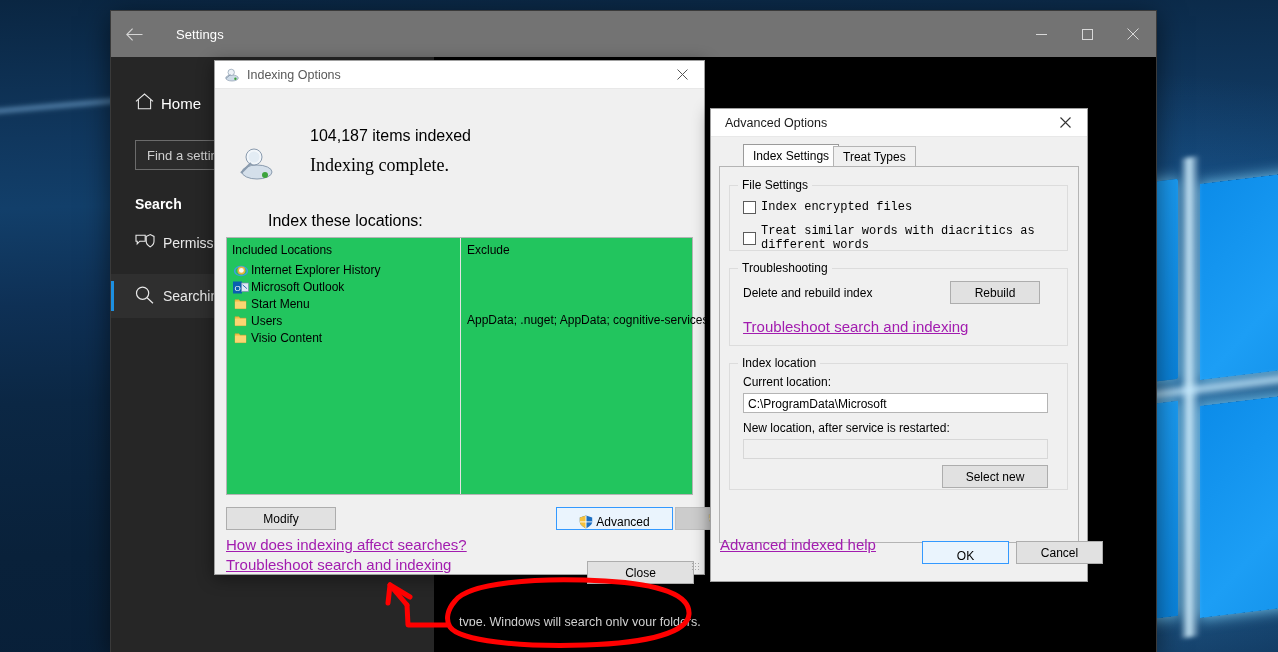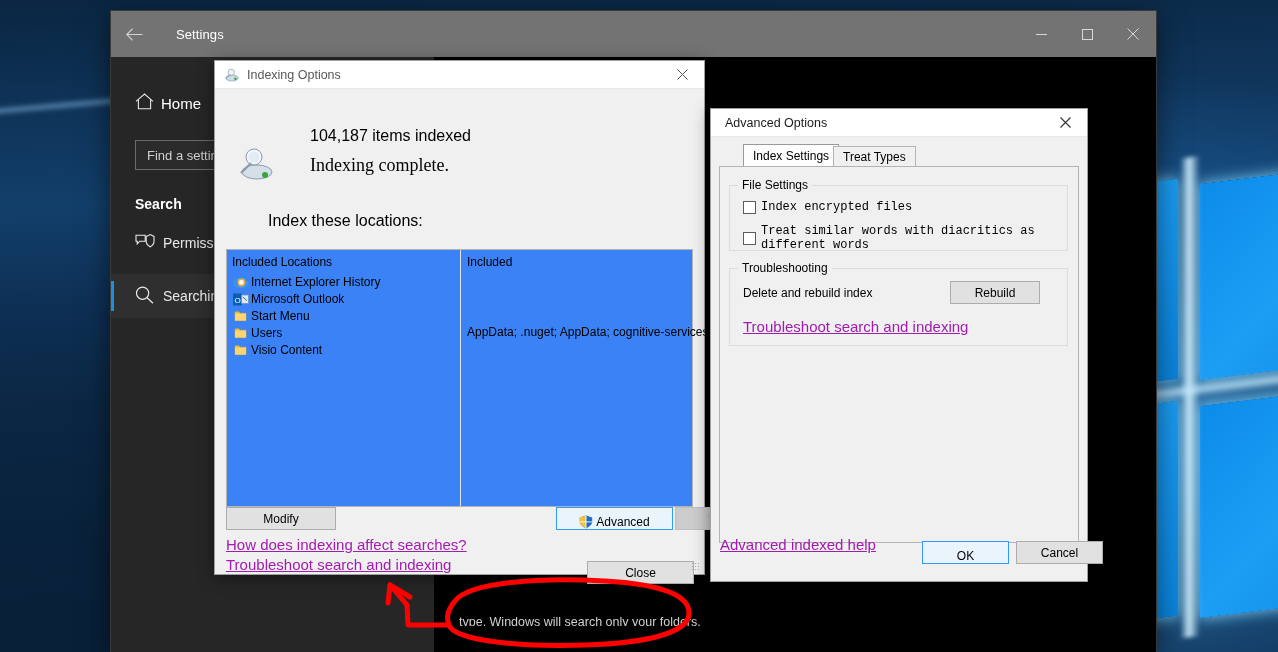--- a/index.html
+++ b/index.html
@@ -70,21 +70,21 @@
   .w32-title.active .t-text{color:#1a1a1a;}
   .w32-close{position:absolute;right:0;top:0;width:44px;height:27px;display:flex;align-items:center;justify-content:center;color:#4a4a4a;}
 
   
   #indexing-dialog{left:214px;top:60px;width:489px;height:513px;}
   #io-body{position:relative;height:486px;}
   .io-status-ico{position:absolute;left:20px;top:55px;width:42px;height:42px;}
   .io-items{position:absolute;left:95px;top:38px;font-size:16px;}
   .io-complete{position:absolute;left:95px;top:66px;font-size:18px;font-family:Liberation Serif, serif;}
   .io-label{position:absolute;left:13px;top:123px;font-size:16px;margin-left:40px;}
-  .io-list{position:absolute;left:11px;top:160px;width:467px;height:258px;background:#3b82f6;border:1px solid #b4b4b4;box-sizing:border-box;}
+  .io-list{position:absolute;left:11px;top:148px;width:467px;height:258px;background:#22c55e;border:1px solid #b4b4b4;box-sizing:border-box;}
   .io-col2{position:absolute;left:233px;top:0;width:1px;height:100%;background:#e3e3e3;}
   .io-hdr{position:absolute;font-size:12px;top:5px;}
   .io-hdr.c1{left:5px;}
   .io-hdr.c2{left:240px;}
   .io-row{position:absolute;left:5px;display:flex;align-items:center;font-size:12px;height:16px;}
   .io-row .ri{width:17px;height:14px;margin-right:2px;display:flex;align-items:center;justify-content:center;}
   .io-exclude{position:absolute;left:240px;font-size:12px;white-space:nowrap;}
   .btn{background:#e1e1e1;border:1px solid #adadad;font-size:12px;color:#000;
       display:flex;align-items:center;justify-content:center;box-sizing:border-box;font-family:"Liberation Sans",sans-serif;}
   .btn.focus{background:#eaf4fd;border:1px solid #3399ff;align-items:flex-end;}
@@ -243,21 +243,21 @@
         <circle cx="30" cy="31" r="3" fill="#3ca33c"></circle>
       </svg>
     </div>
     <div class="io-items">104,187 items indexed</div>
     <div class="io-complete">Indexing complete.</div>
     <div class="io-label">Index these locations:</div>
 
     <div class="io-list">
       <div class="io-col2"></div>
       <div class="io-hdr c1">Included Locations</div>
-      <div class="io-hdr c2">Included</div>
+      <div class="io-hdr c2">Exclude</div>
 
       <div class="io-row" style="top:24px">
         <span class="ri">
           <svg width="14" height="13" viewBox="0 0 14 13">
             <ellipse cx="7" cy="7" rx="6.3" ry="4.6" fill="none" stroke="#3d9fe0" stroke-width="1.5"></ellipse>
             <circle cx="7.4" cy="6.4" r="4" fill="#e9b13c"></circle>
             <circle cx="7.4" cy="6.4" r="2.4" fill="#f5f7fa"></circle>
           </svg>
         </span>
         <span>Internet Explorer History</span>
@@ -382,20 +382,34 @@
 
       <div class="grp" id="grp-trouble">
         <span class="grp-title">Troubleshooting</span>
         <span class="ao-lbl" style="left:13px;top:17px">Delete and rebuild index</span>
         <div class="btn" style="position:absolute;left:220px;top:12px;width:90px;height:23px">
           <span>Rebuild</span>
         </div>
         <span class="lnk" style="position:absolute;left:13px;top:49px">Troubleshoot search and indexing</span>
       </div>
 
+      <div class="grp" id="grp-index">
+        <span class="grp-title">Index location</span>
+        <span class="ao-lbl" style="left:13px;top:11px">Current location:</span>
+        <div class="txtbox" style="left:13px;top:29px;width:305px">
+          <span>C:\ProgramData\Microsoft</span>
+        </div>
+        <span class="ao-lbl" style="left:13px;top:57px">New location, after service is restarted:</span>
+        <div class="txtbox ro" style="left:13px;top:75px;width:305px">
+          <span></span>
+        </div>
+        <div class="btn" style="position:absolute;left:212px;top:101px;width:106px;height:23px">
+          <span>Select new</span>
+        </div>
+      </div>
     </div>
 
     <div class="lnk" id="ao-help">Advanced indexed help</div>
     <div class="btn focus" id="ao-ok">
       <span>OK</span>
     </div>
     <div class="btn" id="ao-cancel">
       <span>Cancel</span>
     </div>
   </div>

